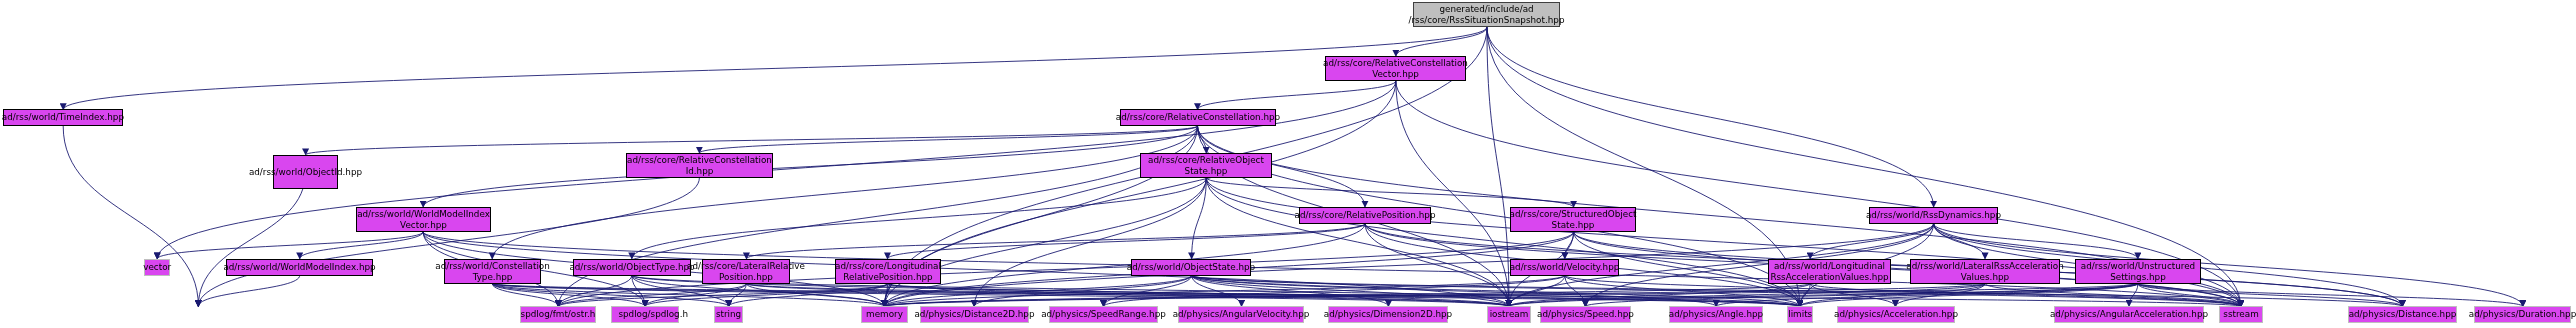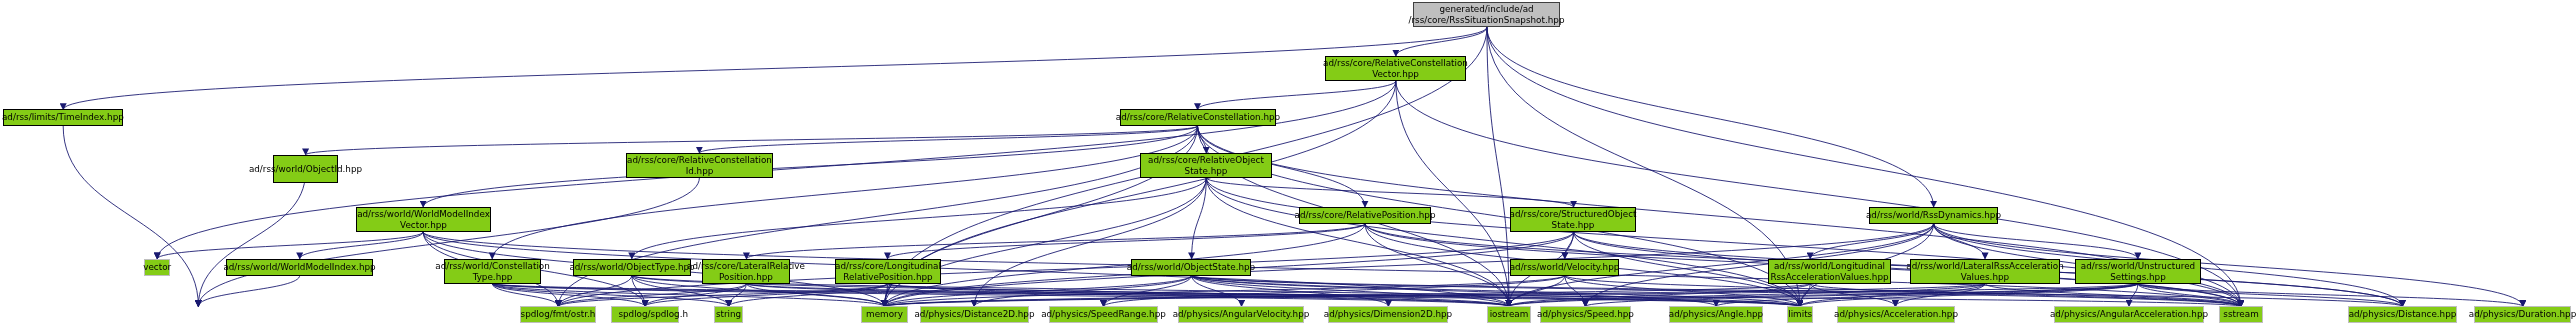--- a/index.html
+++ b/index.html
@@ -1,19 +1,19 @@
 <!DOCTYPE html>
 <html style="font-size:9.4px"><head>
 <meta charset="utf-8">
 <style>
   html, body { margin: 0; padding: 0; background: #ffffff; }
   body { width: 2576px; height: 329px; position: relative; overflow: hidden;
          font-family: "DejaVu Sans", sans-serif; }
   #graph { position: absolute; left: 0; top: 0; width: 2576px; height: 329px; }
-  .node { position: absolute; box-sizing: border-box; background: #84cc16;
+  .node { position: absolute; box-sizing: border-box; background: #d946ef;
           border: 1.2px solid #000000; display: flex; align-items: center; justify-content: center;
           text-align: center; font-size: 8.8px; line-height: 11px; color: #000000; white-space: pre-line;
           padding: 1.2px 3.5px; }
   .node.root { background: #bfbfbf; border-color: #404040; }
   .node.ext { border: 1.2px solid #bfbfbf; }
   svg { position: absolute; left: 0; top: 0; }
 </style>
 </head>
 <body>
 
@@ -148,23 +148,23 @@
       <path d="M3637.5,482 C3637.5,501.5 2697.5,501.5 2697.5,521" fill="none" stroke="#191970" stroke-width="1.5" marker-end="url(#arrow)"></path>
       <path d="M3637.5,482 C3637.5,501.5 2567.5,501.5 2567.5,521" fill="none" stroke="#191970" stroke-width="1.5" marker-end="url(#arrow)"></path>
       <path d="M3637.5,482 C3637.5,501.5 1505,501.5 1505,521" fill="none" stroke="#191970" stroke-width="1.5" marker-end="url(#arrow)"></path>
       <path d="M3637.5,482 C3637.5,501.5 3062.5,501.5 3062.5,521" fill="none" stroke="#191970" stroke-width="1.5" marker-end="url(#arrow)"></path>
       <path d="M3637.5,482 C3637.5,501.5 3812.5,501.5 3812.5,521" fill="none" stroke="#191970" stroke-width="1.5" marker-end="url(#arrow)"></path>
     </svg>
 <div class="node root" style="left: 1413px; top: 2.4px; width: 147px; height: 25px;">generated/include/ad
 /rss/core/RssSituationSnapshot.hpp</div>
     <div class="node" style="left: 1325px; top: 56px; width: 141px; height: 25px;">ad/rss/core/RelativeConstellation
 Vector.hpp</div>
-    <div class="node" style="left: 2.9px; top: 109px; width: 120px; height: 16.5px;">ad/rss/limits/TimeIndex.hpp</div>
+    <div class="node" style="left: 2.9px; top: 109px; width: 120px; height: 16.5px;">ad/rss/world/TimeIndex.hpp</div>
     <div class="node" style="left: 1120px; top: 109px; width: 156px; height: 16.5px;">ad/rss/core/RelativeConstellation.hpp</div>
-    <div class="node" style="left: 273px; top: 155px; width: 65px; height: 28px;">ad/rss/world/ObjectId.hpp</div>
+    <div class="node" style="left: 273px; top: 155px; width: 65px; height: 34px;">ad/rss/world/ObjectId.hpp</div>
     <div class="node" style="left: 626px; top: 153px; width: 147px; height: 25px;">ad/rss/core/RelativeConstellation
 Id.hpp</div>
     <div class="node" style="left: 1140px; top: 153px; width: 132px; height: 25px;">ad/rss/core/RelativeObject
 State.hpp</div>
     <div class="node" style="left: 356px; top: 207px; width: 135px; height: 25px;">ad/rss/world/WorldModelIndex
 Vector.hpp</div>
     <div class="node" style="left: 1299px; top: 207px; width: 132px; height: 16.5px;">ad/rss/core/RelativePosition.hpp</div>
     <div class="node" style="left: 1510px; top: 207px; width: 126px; height: 25px;">ad/rss/core/StructuredObject
 State.hpp</div>
     <div class="node" style="left: 1869px; top: 207px; width: 129px; height: 16.5px;">ad/rss/world/RssDynamics.hpp</div>

